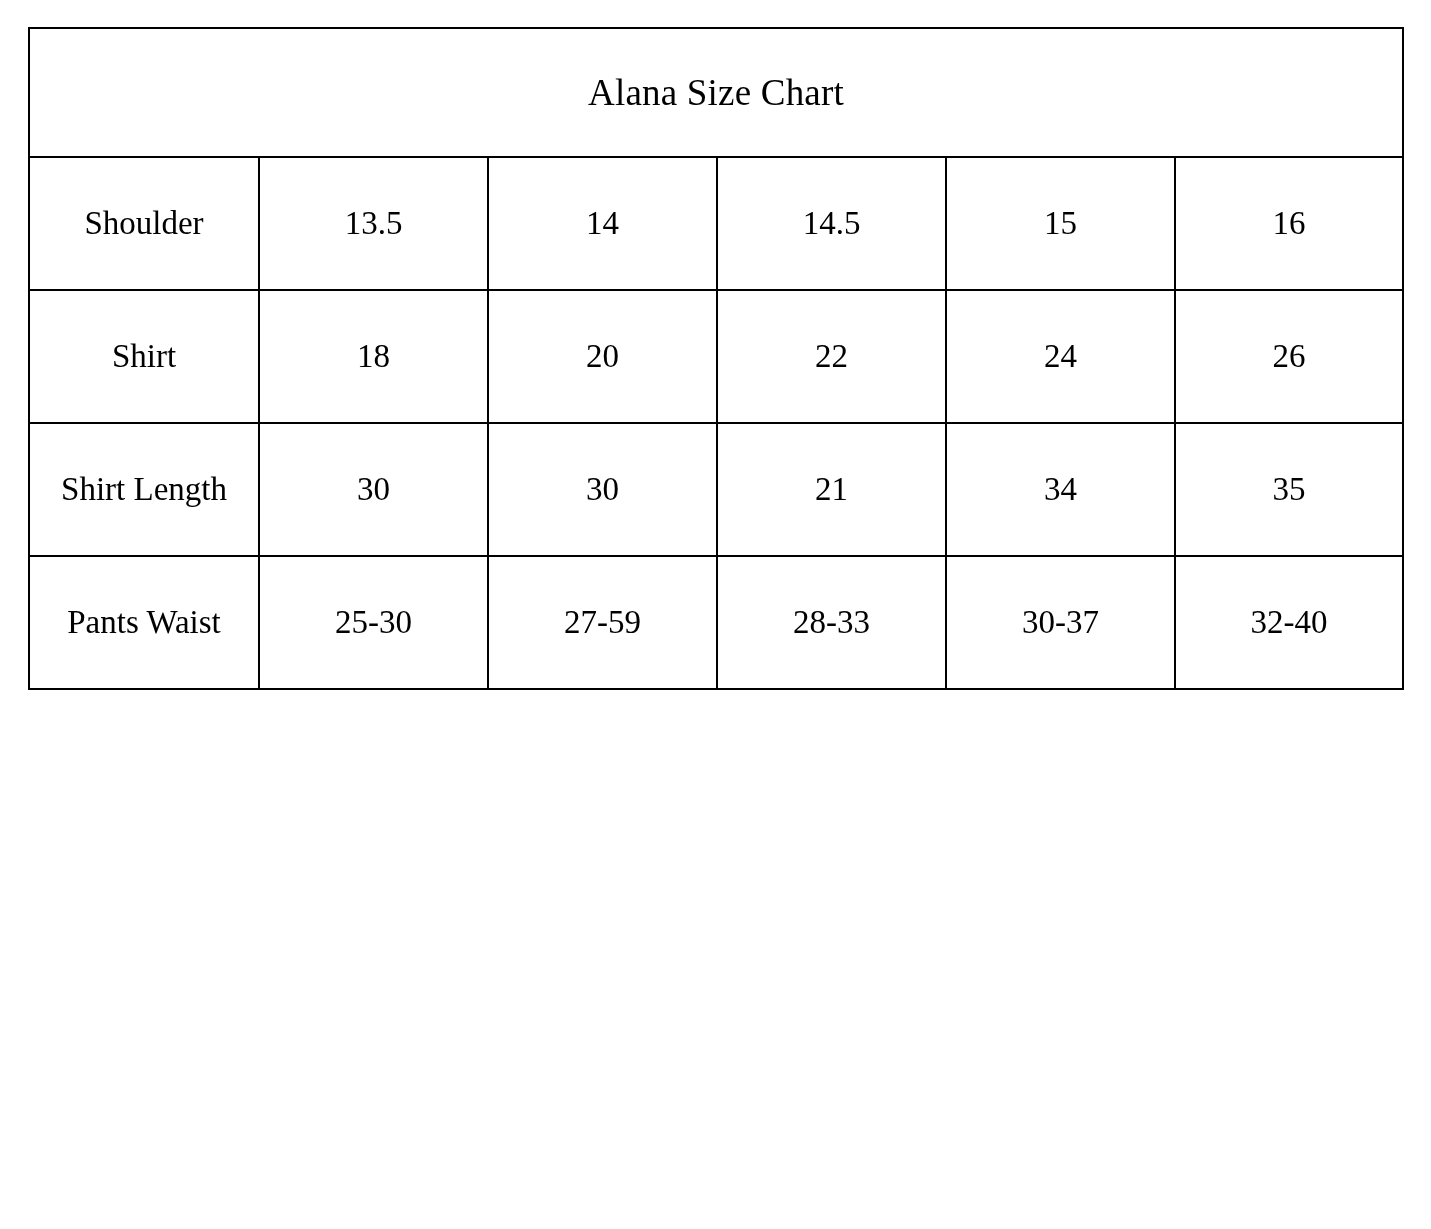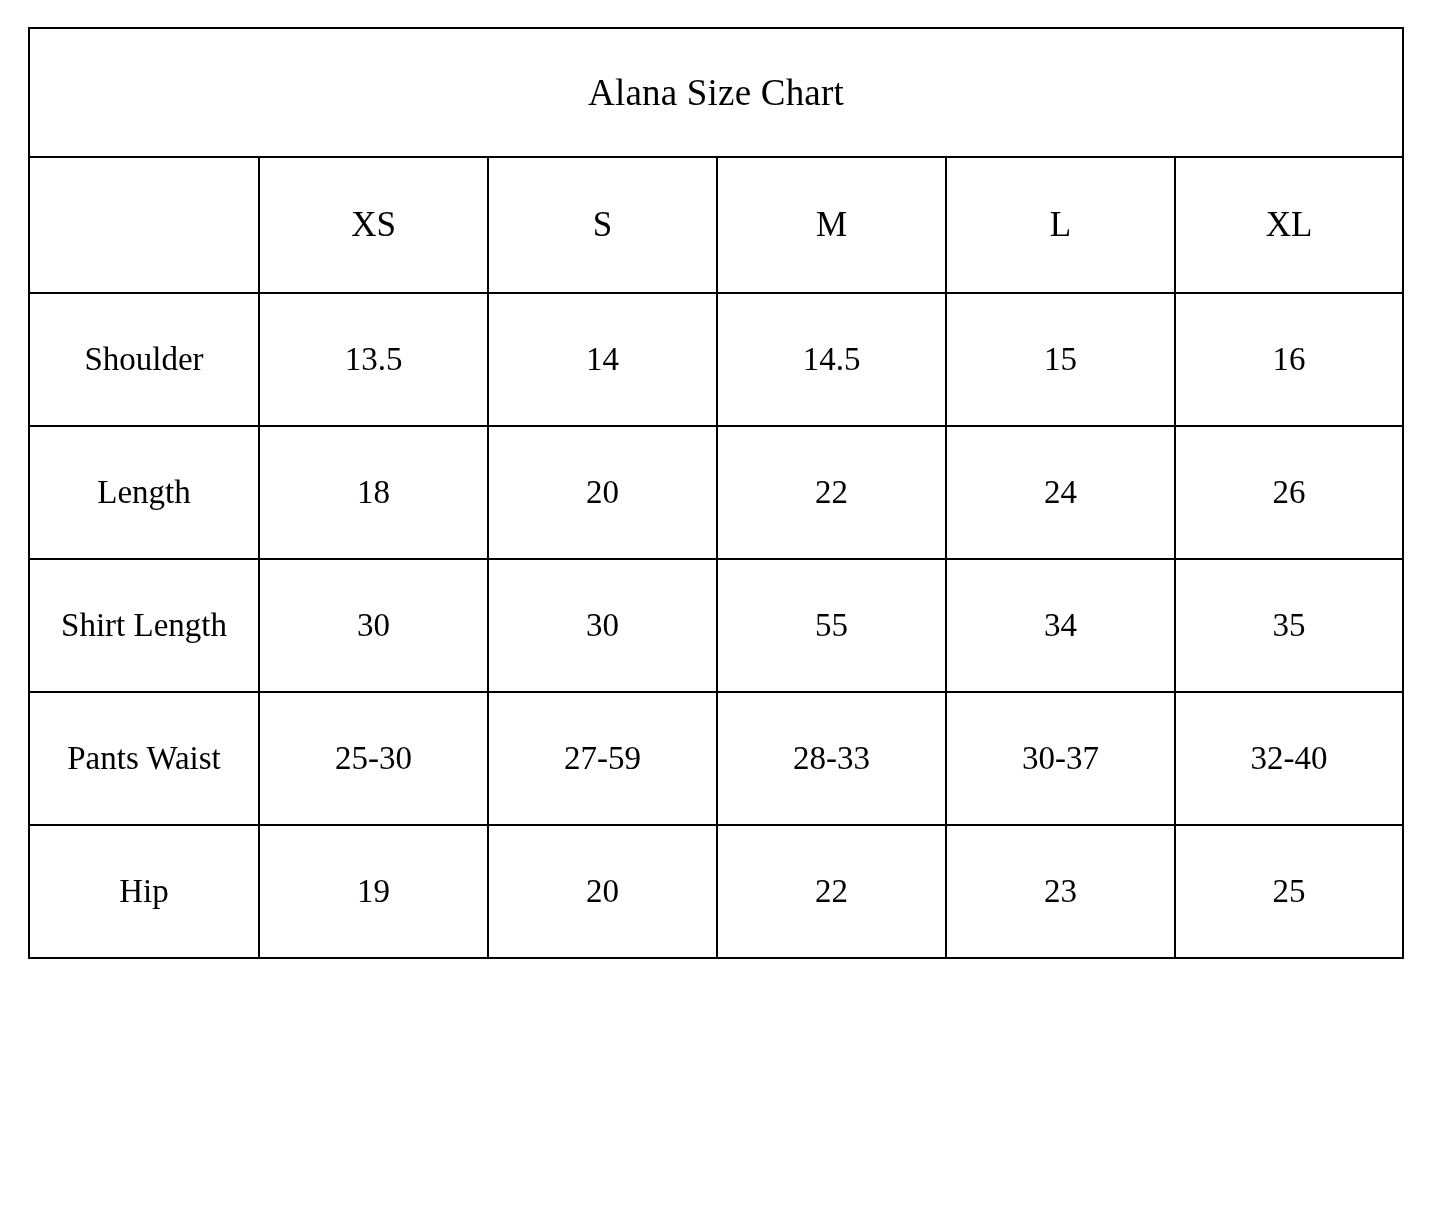--- a/index.html
+++ b/index.html
@@ -75,63 +75,47 @@
         <col class="c1">
         <col class="c2">
         <col class="c3">
         <col class="c4">
         <col class="c5">
     </colgroup>
     <tbody>
       <tr>
         <td class="title-cell" colspan="6">Alana Size Chart</td>
       </tr>
-      <tr class="head-row">
-        <td></td>
-        <td>XS</td>
-        <td>S</td>
-        <td>M</td>
-        <td>L</td>
-        <td>XL</td>
-      </tr>
       <tr class="data-row">
         <td class="row-label">Shoulder</td>
         <td>13.5</td>
         <td>14</td>
         <td>14.5</td>
         <td>15</td>
         <td>16</td>
       </tr>
       <tr class="data-row">
-        <td class="row-label">Length</td>
+        <td class="row-label">Shirt</td>
         <td>18</td>
         <td>20</td>
         <td>22</td>
         <td>24</td>
         <td>26</td>
       </tr>
       <tr class="data-row tall-row">
         <td class="row-label">Shirt Length</td>
         <td>30</td>
         <td>30</td>
-        <td>55</td>
+        <td>21</td>
         <td>34</td>
         <td>35</td>
       </tr>
       <tr class="data-row tall-row">
         <td class="row-label">Pants Waist</td>
         <td>25-30</td>
         <td>27-59</td>
         <td>28-33</td>
         <td>30-37</td>
         <td>32-40</td>
       </tr>
-      <tr class="data-row">
-        <td class="row-label">Hip</td>
-        <td>19</td>
-        <td>20</td>
-        <td>22</td>
-        <td>23</td>
-        <td>25</td>
-      </tr>
     </tbody>
   </table>
 </div>
 
 </body></html>

